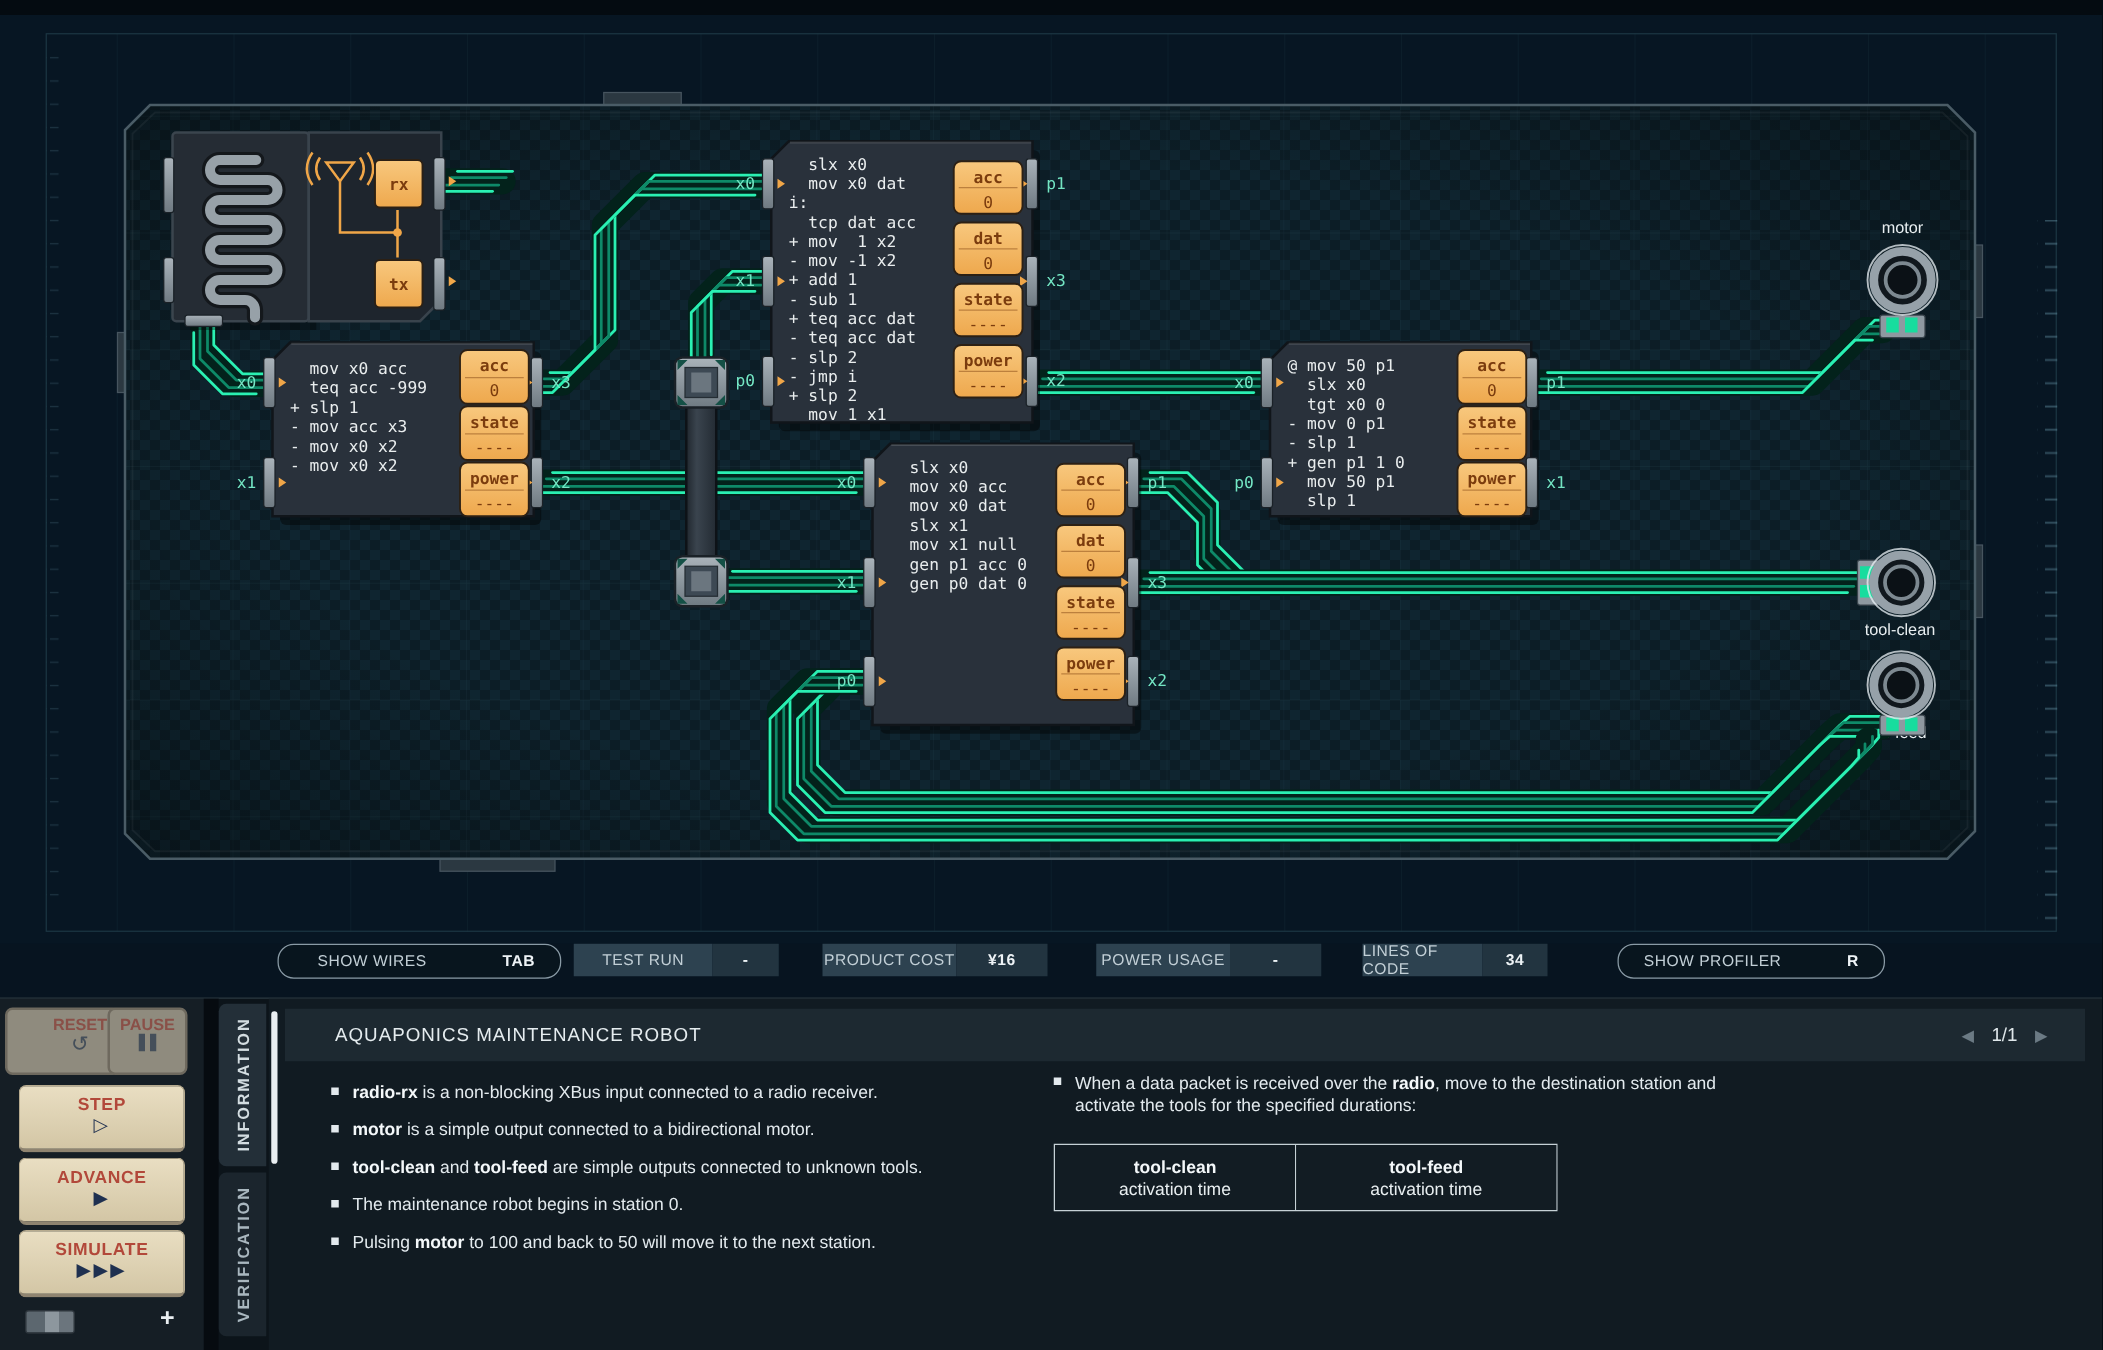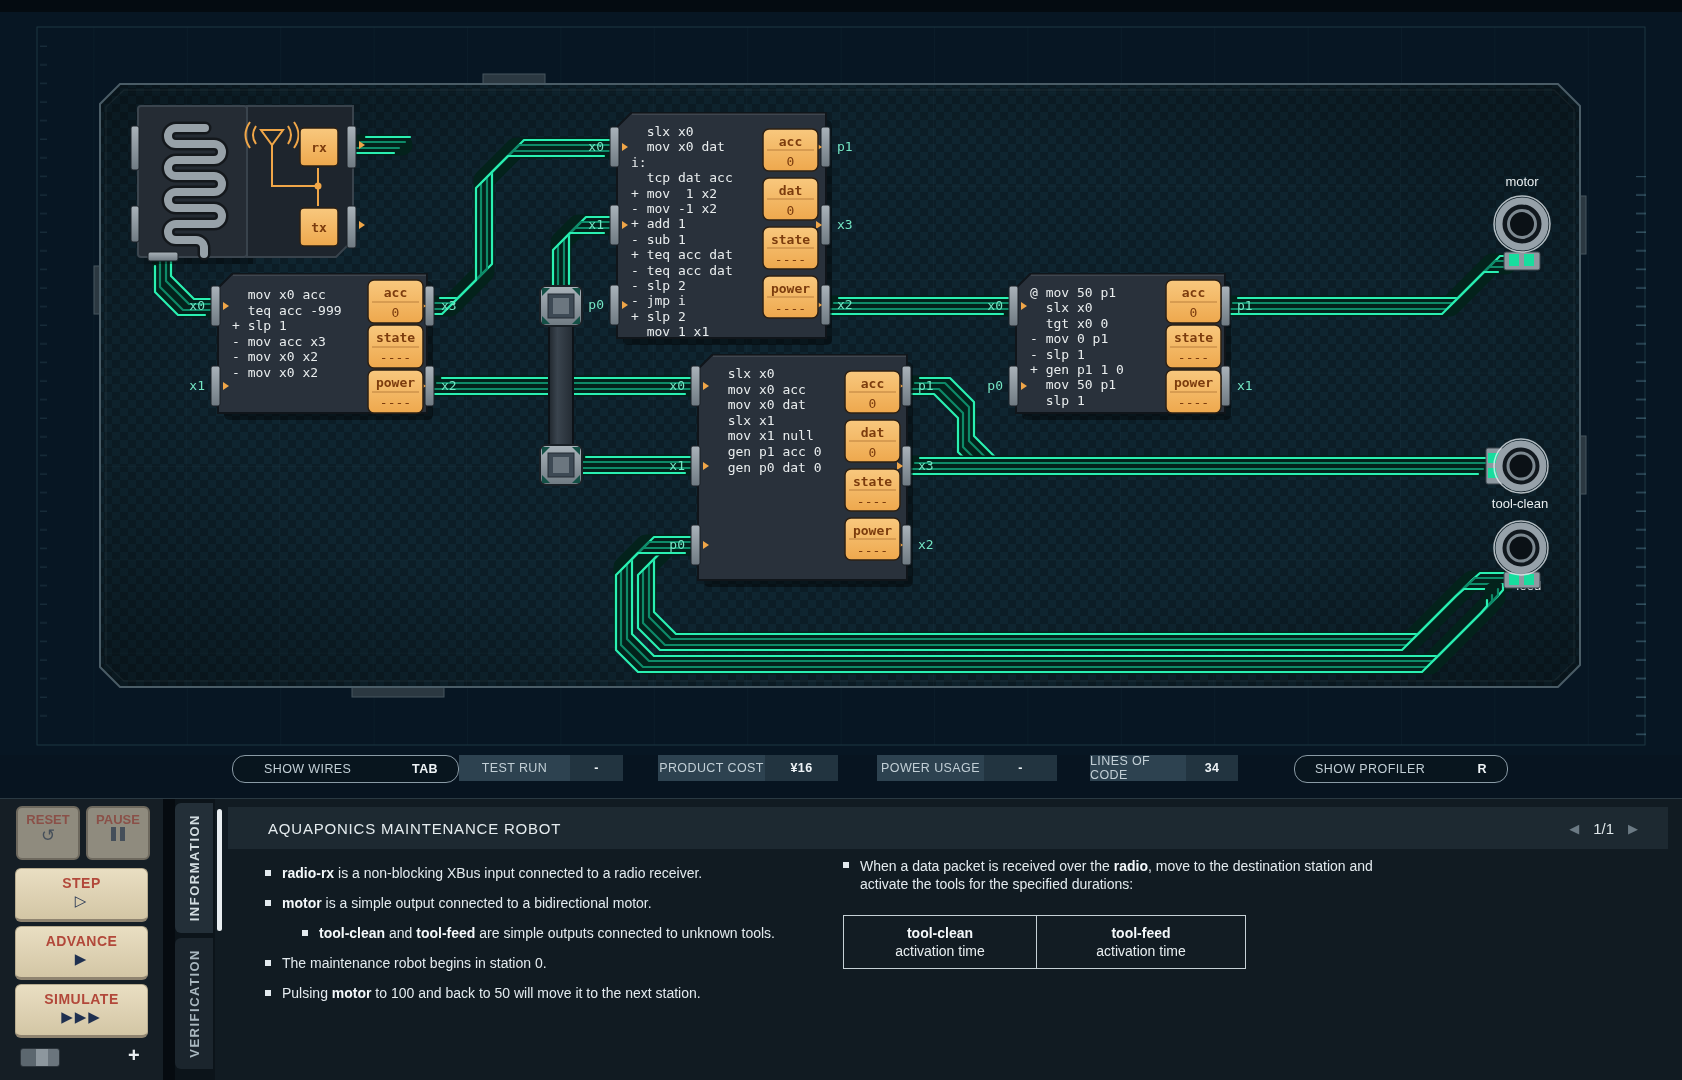--- a/index.html
+++ b/index.html
@@ -491,21 +491,21 @@
     <rect x="1504" y="572" width="36" height="16" rx="2" fill="#8e99a1" stroke="#3a444c"></rect>
     <rect x="1509" y="574" width="10" height="11" fill="#17dd9e"></rect>
     <rect x="1524" y="574" width="10" height="11" fill="#17dd9e"></rect>
     <circle cx="1521" cy="548" r="27" fill="none" stroke="rgba(235,242,245,0.75)" stroke-width="1.5"></circle>
     <circle cx="1521" cy="548" r="22" fill="#11181e" stroke="#96a1a9" stroke-width="7"></circle>
     <circle cx="1521" cy="548" r="13" fill="#0b1116" stroke="#7d8991" stroke-width="3"></circle>
   </g>
 </svg>
 
 <div class="toolbar">
-  <div class="tb-btn outline" style="left:232px;width:174px;padding-left:31px;">
+  <div class="tb-btn outline" style="left:222px;width:174px;padding-left:31px;">
     <span>SHOW WIRES</span>
     <span class="tb-key">TAB</span>
   </div>
   <div class="tb-btn filled" style="left:459px;width:164px;">
     <span class="tb-label">TEST RUN</span>
     <span class="tb-val" style="width:53px;">-</span>
   </div>
   <div class="tb-btn filled" style="left:658px;width:180px;">
     <span class="tb-label">PRODUCT COST</span>
     <span class="tb-val" style="width:73px;">¥16</span>
@@ -520,21 +520,21 @@
   </div>
   <div class="tb-btn outline" style="left:1294px;width:172px;">
     <span>SHOW PROFILER</span>
     <span class="tb-key">R</span>
   </div>
 </div>
 
 <div class="panel">
 
   <div class="controls">
-    <div class="cbtn disabled" style="left:16px;top:7px;width:60px;height:50px;">
+    <div class="cbtn disabled" style="left:4px;top:7px;width:60px;height:50px;padding-left:28px;">
       <span class="lbl">RESET</span>
       <span class="ico">↺</span>
     </div>
     <div class="cbtn disabled" style="left:86px;top:7px;width:60px;height:50px;">
       <span class="lbl">PAUSE</span>
       <span class="ico pausebars"><span></span><span></span></span>
     </div>
     <div class="cbtn active" style="left:15px;top:69px;width:131px;height:50px;">
       <span class="lbl">STEP</span>
       <span class="ico">▷</span>
@@ -570,21 +570,21 @@
         <span class="pgarrow">▶</span>
       </span>
     </div>
 
     <div class="bullet" style="left:67px;top:66px;width:480px;">
       <span class="mark"></span><span class="bseg">radio-rx</span><span> is a non-blocking XBus input connected to a radio receiver.</span>
     </div>
     <div class="bullet" style="left:67px;top:96px;width:480px;">
       <span class="mark"></span><span class="bseg">motor</span><span> is a simple output connected to a bidirectional motor.</span>
     </div>
-    <div class="bullet" style="left:67px;top:126px;width:490px;margin-left:37px;">
+    <div class="bullet" style="left:67px;top:126px;width:490px;">
       <span class="mark"></span><span class="bseg">tool-clean</span><span> and </span><span class="bseg">tool-feed</span><span> are simple outputs connected to unknown tools.</span>
     </div>
     <div class="bullet" style="left:67px;top:156px;width:480px;">
       <span class="mark"></span><span>The maintenance robot begins in station 0.</span>
     </div>
     <div class="bullet" style="left:67px;top:186px;width:480px;">
       <span class="mark"></span><span>Pulsing </span><span class="bseg">motor</span><span> to 100 and back to 50 will move it to the next station.</span>
     </div>
 
     <div class="bullet" style="left:645px;top:58px;width:540px;line-height:18px;">

